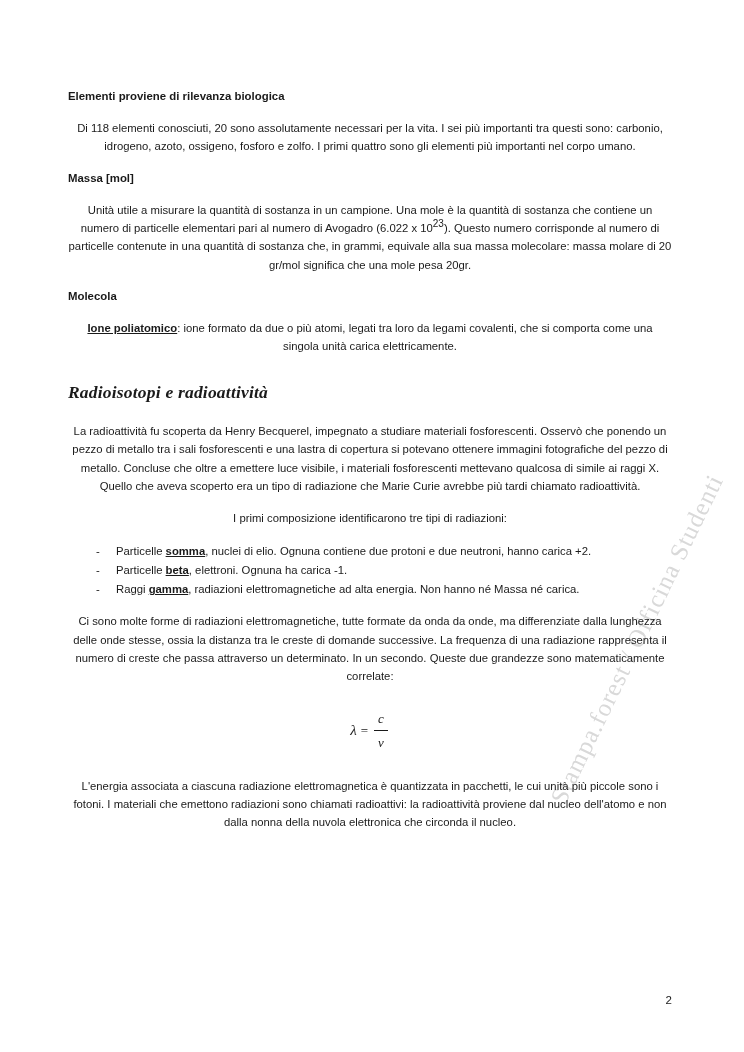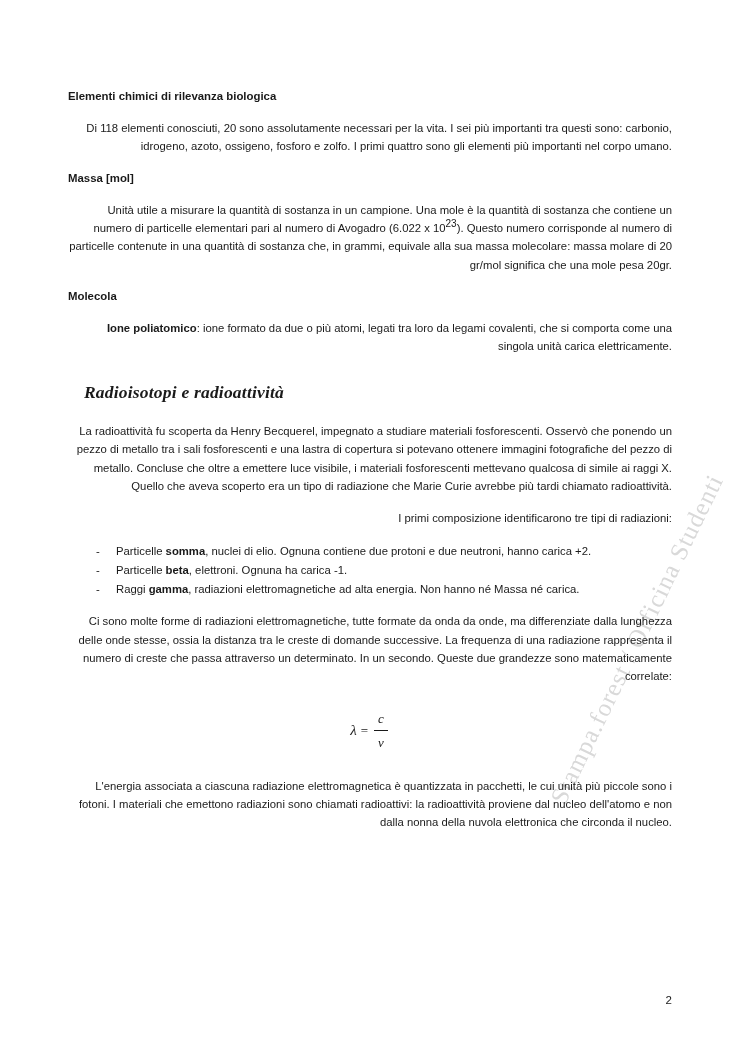--- a/index.html
+++ b/index.html
@@ -30,34 +30,35 @@
     line-height: 1.62;
   }
   h3.sec-bold {
     font-size: 11.4px;
     font-weight: bold;
     margin: 0 0 14px 0;
     line-height: 1.5;
   }
   .para {
     margin: 0 0 14px 0;
-    text-align: right;
+    text-align: center;
   }
   .tight {
     margin: 0 0 2px 0;
   }
   .heading-inline {
     font-weight: bold;
+    text-decoration: underline;
   }
   h2.italic-head {
     font-family: "Liberation Serif", serif;
     font-style: italic;
     font-weight: bold;
     font-size: 17.5px;
-    margin: 22px 0 16px 16px;
+    margin: 22px 0 16px 0;
     letter-spacing: 0.2px;
   }
   ul.dash-list {
     list-style: none;
     margin: 0 0 14px 0;
     padding: 0;
   }
   ul.dash-list li {
     position: relative;
     padding-left: 48px;
@@ -132,21 +133,21 @@
 </style>
 </head>
 <body>
 
 <div class="page">
 
   <div class="watermark">Stampa.forest / Officina Studenti</div>
 
   <div class="content">
 
-    <h3 class="sec-bold">Elementi chimici di rilevanza biologica</h3>
+    <h3 class="sec-bold">Elementi proviene di rilevanza biologica</h3>
     <p class="para">Di 118 elementi conosciuti, 20 sono assolutamente necessari per la vita. I sei più importanti tra questi sono: carbonio, idrogeno, azoto, ossigeno, fosforo e zolfo. I primi quattro sono gli elementi più importanti nel corpo umano.</p>
 
     <h3 class="sec-bold">Massa [mol]</h3>
     <p class="para"><span>Unità utile a misurare la quantità di sostanza in un campione. Una mole è la quantità di sostanza che contiene un numero di particelle elementari pari al numero di Avogadro (6.022 x 10</span><sup>23</sup><span>). Questo numero corrisponde al numero di particelle contenute in una quantità di sostanza che, in grammi, equivale alla sua massa molecolare: massa molare di 20 gr/mol significa che una mole pesa 20gr.</span></p>
 
     <h3 class="sec-bold tight">Molecola</h3>
 
     <p class="para tight"><span class="heading-inline">Ione poliatomico</span><span>: ione formato da due o più atomi, legati tra loro da legami covalenti, che si comporta come una singola unità carica elettricamente.</span></p>
 
 

